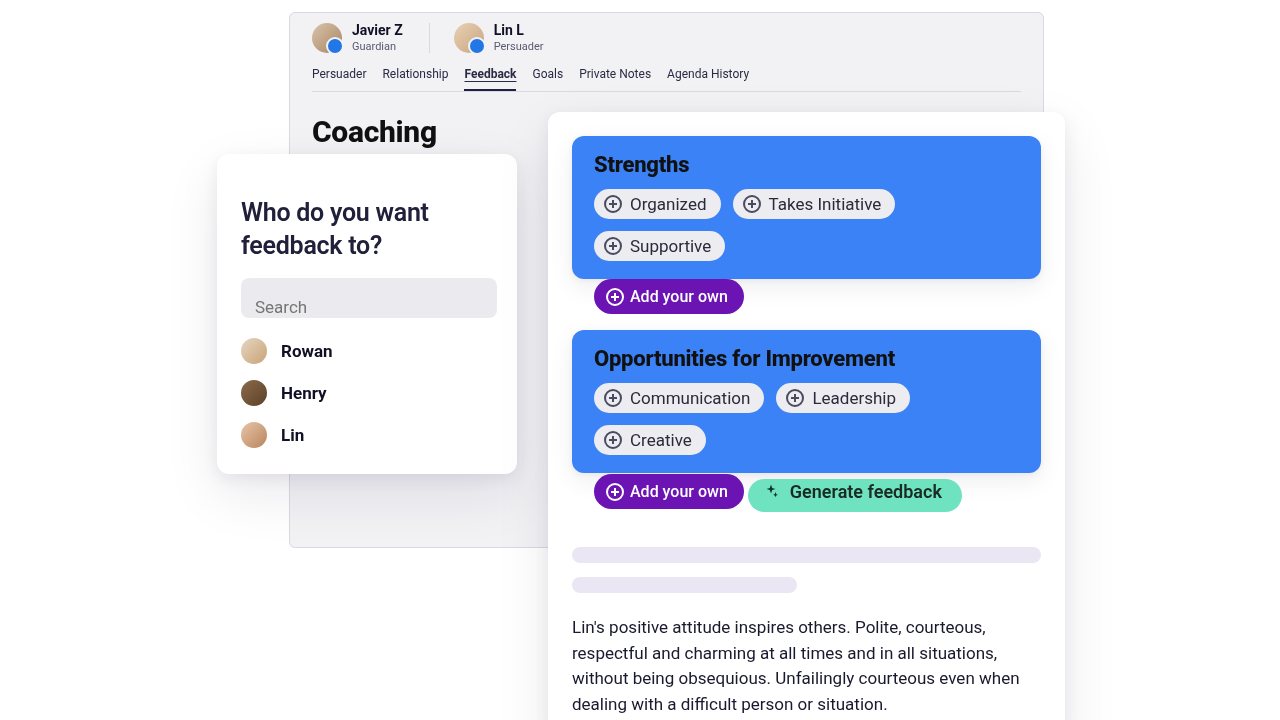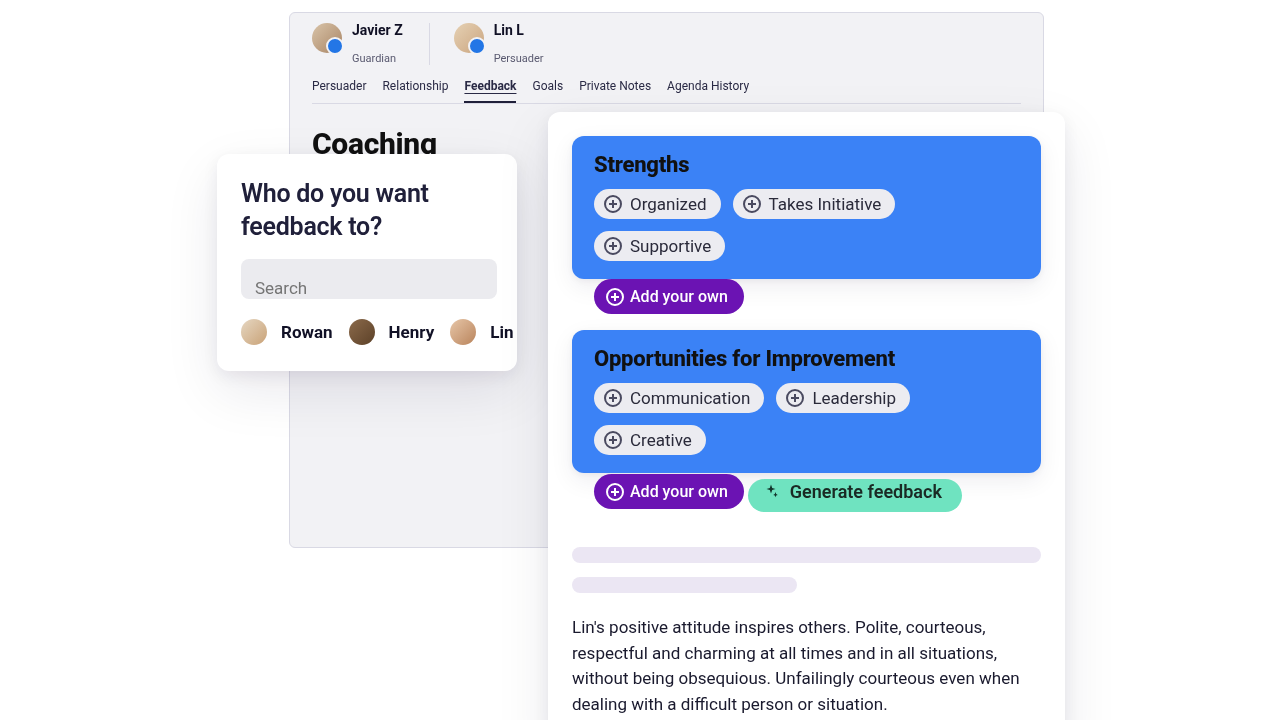--- a/index.html
+++ b/index.html
@@ -25,36 +25,36 @@
   }
   .bp-header{padding:10px 22px 0 22px;}
   .people{display:flex;gap:26px;align-items:flex-start;}
   .person{display:flex;gap:10px;}
   .person + .person{border-left:1px solid var(--line);padding-left:24px;}
   .avatar{width:30px;height:30px;border-radius:50%;position:relative;flex:none;}
   .avatar::after{content:"";position:absolute;right:-2px;bottom:-2px;width:14px;height:14px;border-radius:50%;background:#2376e6;border:2px solid var(--panel-bg);}
   .av-a{background:linear-gradient(135deg,#d9c4a9,#a88464);}
   .av-b{background:linear-gradient(135deg,#e6d1b4,#caa57f);}
   .pname{font-weight:700;font-size:14px;line-height:1.1;color:#101024;}
-  .prole{font-size:11px;color:var(--ink-soft);margin-top:14px;}
+  .prole{font-size:11px;color:var(--ink-soft);margin-top:2px;}
   .bp-tabs{display:flex;gap:16px;border-bottom:1px solid var(--line);margin-top:14px;padding:0 0 0 0;}
   .bp-tab{font-size:12px;color:#2a2a45;padding:0 0 8px 0;cursor:pointer;}
   .bp-tab.active{font-weight:700;border-bottom:2px solid #20203a;text-decoration:underline;text-decoration-thickness:1px;text-underline-offset:3px;}
   .bp-title{font-size:30px;font-weight:800;margin:22px 0 0 22px;letter-spacing:-.01em;color:#111;}
 
   
   .search-card{
     position:absolute;left:217px;top:154px;width:300px;background:#fff;border-radius:12px;
     box-shadow:var(--shadow);padding:24px 20px 26px 24px;
   }
-  .search-title{font-size:25px;font-weight:600;line-height:1.3;color:#20203a;letter-spacing:-.01em;}
+  .search-title{font-size:25px;font-weight:600;line-height:1.3;color:#20203a;letter-spacing:-.01em;margin-top:19px;}
   .search-box{margin-top:16px;height:40px;background:#ebebef;border-radius:8px;display:flex;align-items:flex-end;padding:0 12px;gap:10px;}
   .search-box input{flex:1;border:0;background:transparent;font-size:17px;color:#6f6f86;outline:none;}
   .search-icn{width:20px;height:20px;color:#7a7a8f;}
-  .people-list{margin-top:20px;display:flex;flex-direction:row;gap:16px;}
+  .people-list{margin-top:20px;display:flex;flex-direction:column;gap:16px;}
   .pl-item{display:flex;align-items:center;gap:14px;cursor:pointer;}
   .pl-av{width:26px;height:26px;border-radius:50%;flex:none;}
   .pl-1{background:linear-gradient(135deg,#e6d7c2,#c9a277);}
   .pl-2{background:linear-gradient(135deg,#8b6a4b,#5c4128);}
   .pl-3{background:linear-gradient(135deg,#e7c6a8,#b9845c);}
   .pl-name{font-weight:700;font-size:17px;color:#111126;}
 
   
   .fb-card{
     position:absolute;left:548px;top:112px;width:517px;background:#fff;border-radius:12px;

